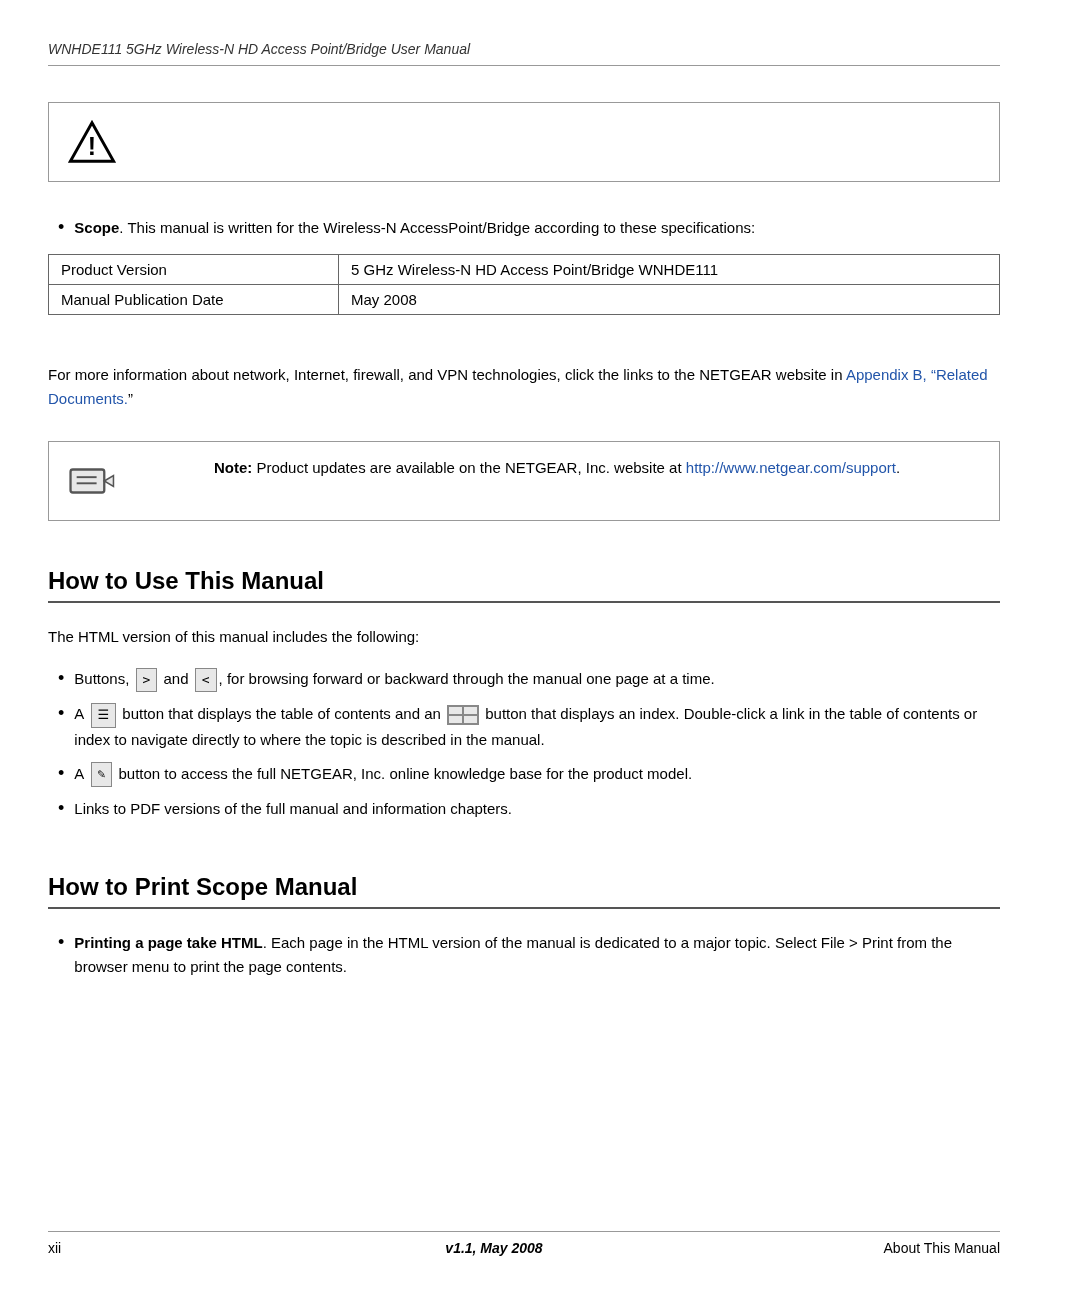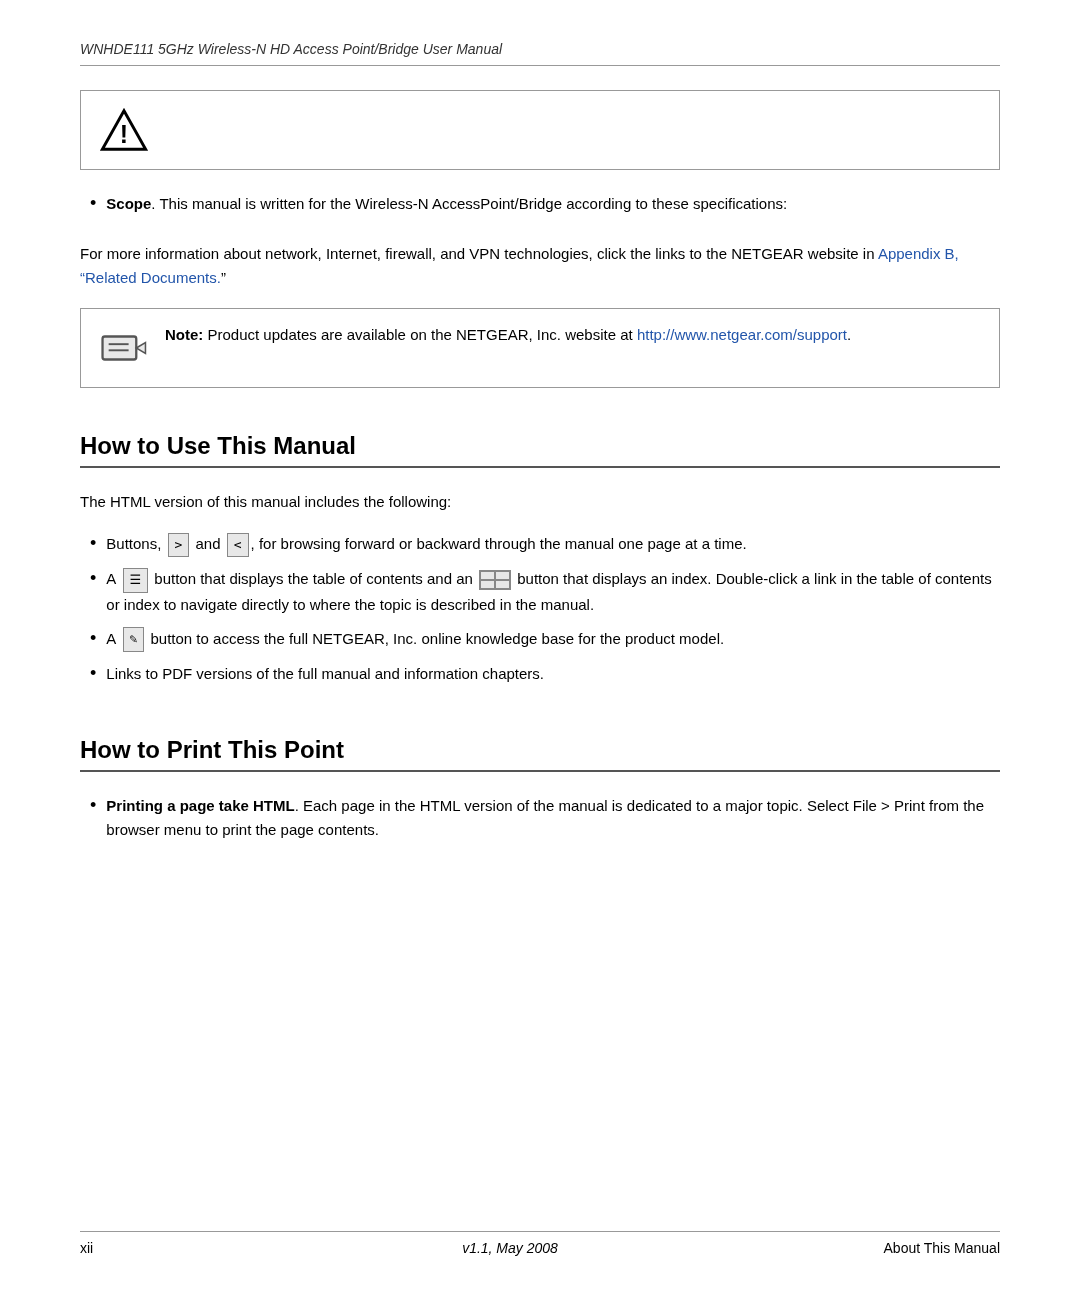--- a/index.html
+++ b/index.html
@@ -8,24 +8,25 @@
       font-size: 15px;
       color: #000;
       background: #fff;
       width: 1080px;
       min-height: 1296px;
       padding: 0;
     }
     .page {
       width: 1080px;
       min-height: 1296px;
-      padding: 40px 80px 40px 80px;
+      padding: 40px 80px 40px 48px;
       position: relative;
       display: flex;
       flex-direction: column;
+      gap: 12px;
     }
     .header-line {
       border-bottom: 1px solid #999;
       padding-bottom: 8px;
       margin-bottom: 24px;
     }
     .header-title {
       font-style: italic;
       font-size: 14px;
       color: #333;
@@ -102,20 +103,21 @@
       color: #2255aa;
       text-decoration: none;
     }
     .note-box {
       border: 1px solid #999;
       display: flex;
       align-items: flex-start;
       padding: 14px 18px;
       margin-bottom: 24px;
       gap: 16px;
+      text-align: center;
     }
     .note-icon {
       flex-shrink: 0;
       width: 50px;
       height: 50px;
       display: flex;
       align-items: center;
       justify-content: center;
     }
     .note-icon svg {
@@ -127,21 +129,21 @@
       line-height: 1.6;
       flex: 1;
     }
     .note-text strong {
       font-weight: bold;
     }
     .section-heading {
       font-size: 24px;
       font-weight: bold;
       margin-bottom: 6px;
-      margin-top: 20px;
+      margin-top: 10px;
       padding-bottom: 6px;
       border-bottom: 2px solid #555;
       color: #000;
     }
     .section-block {
       margin-bottom: 20px;
     }
     .inline-btn {
       display: inline-block;
       border: 1px solid #888;
@@ -159,20 +161,21 @@
       display: flex;
       justify-content: flex-start;
       align-items: center;
       font-size: 14px;
     }
     .footer-center {
       text-align: center;
       font-style: italic;
       font-size: 14px;
       flex: 1;
+      font-weight: bold;
     }
     .footer-left {
       width: 80px;
     }
     .footer-right {
       width: 140px;
       text-align: right;
     }
   </style>
 </head>
@@ -194,20 +197,32 @@
   </div>
 
   <div class="bullet-section">
     <div class="bullet-item">
       <span class="bullet-dot">•</span>
       <span class="bullet-content">
         <strong>Scope</strong><span>. This manual is written for the Wireless-N AccessPoint/Bridge according to these specifications:</span>
       </span>
     </div>
 
+    <table class="spec-table">
+      <tbody>
+        <tr>
+          <td>Product Version</td>
+          <td>5 GHz Wireless-N HD Access Point/Bridge WNHDE111</td>
+        </tr>
+        <tr>
+          <td>Manual Publication Date</td>
+          <td>May 2008</td>
+        </tr>
+      </tbody>
+    </table>
   </div>
 
   <div class="paragraph">
     <span>For more information about network, Internet, firewall, and VPN technologies, click the links to the NETGEAR website in </span><a class="link">Appendix B, “Related Documents.</a><span>”</span>
   </div>
 
   <div class="note-box">
     <div class="note-icon">
       <svg viewBox="0 0 60 50" xmlns="http://www.w3.org/2000/svg">
         <rect x="2" y="10" width="44" height="30" rx="3" fill="#e8e8e8" stroke="#555" stroke-width="3"></rect>
@@ -254,21 +269,21 @@
 
     <div class="bullet-item">
       <span class="bullet-dot">•</span>
       <span class="bullet-content">
         Links to PDF versions of the full manual and information chapters.
       </span>
     </div>
   </div>
 
   <div class="section-block">
-    <h2 class="section-heading">How to Print This Point</h2>
+    <h2 class="section-heading">How to Print Scope Manual</h2>
     <div style="height:16px;"></div>
 
     <div class="bullet-item">
       <span class="bullet-dot">•</span>
       <span class="bullet-content">
         <strong>Printing a page take HTML</strong>. Each page in the HTML version of the manual is dedicated to a major topic. Select File &gt; Print from the browser menu to print the page contents.
       </span>
     </div>
   </div>
 

